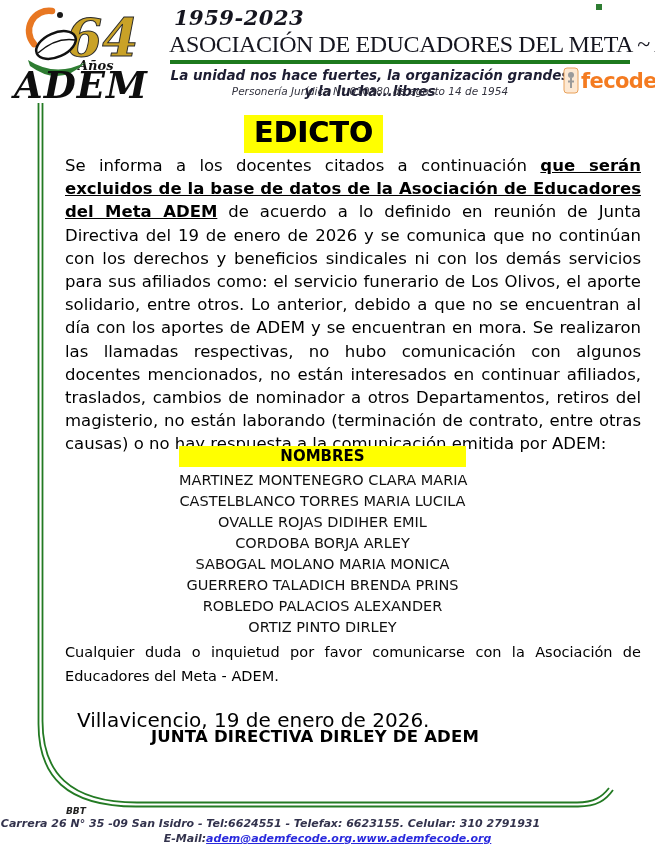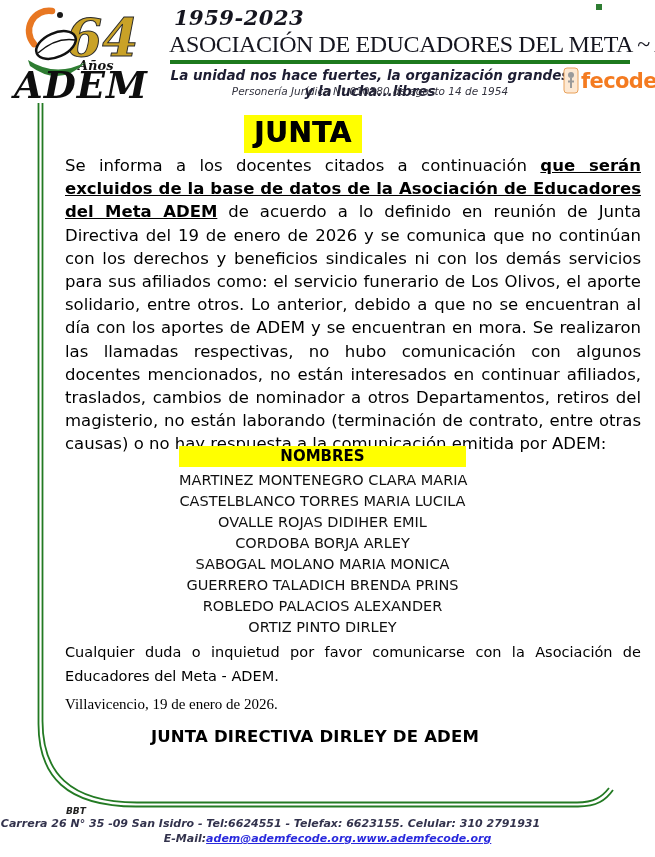--- a/index.html
+++ b/index.html
@@ -29,21 +29,21 @@
   .edicto{position:absolute;left:244px;top:115px;background:#FFFF00;padding:1px 10px 4px;
         font-size:28px;font-weight:bold;letter-spacing:.5px;text-shadow:.6px 0 #000;}
   .body-par{position:absolute;left:65px;top:154px;width:576px;margin:0;text-align:justify;
         font-size:16.5px;line-height:23.2px;}
   .bold-underline{font-weight:bold;text-decoration:underline;}
   .names-block{position:absolute;left:155px;top:446px;width:287px;text-align:center;margin-left:24px;}
   .names-header{background:#FFFF00;font-weight:bold;font-size:15px;padding:1px 0 2px;margin-bottom:3px;}
   .name-row{font-size:14.5px;line-height:21px;color:#101010;white-space:nowrap;}
   .closing{position:absolute;left:65px;top:641px;width:576px;margin:0;text-align:justify;
         font-size:14.5px;line-height:23.5px;}
-  .dateline{position:absolute;left:65px;top:696px;margin:0;font-size:15px;font-family:Liberation Serif, serif;}
+  .dateline{position:absolute;left:65px;top:696px;margin:12px;font-size:20px;}
   .signature{position:absolute;left:65px;top:727px;width:500px;margin:0;text-align:center;
         font-size:16.5px;font-weight:bold;letter-spacing:.2px;}
 
   
   .initials{position:absolute;left:66px;top:806px;font-size:9px;font-weight:bold;
         font-style:italic;color:#222;}
   .address{position:absolute;left:0;top:817px;width:541px;text-align:center;
         font-size:11px;font-weight:bold;font-style:italic;color:#33334d;}
   .email-line{position:absolute;left:0;top:832px;width:655px;text-align:center;
         font-size:11px;font-weight:bold;font-style:italic;color:#33334d;}
@@ -80,21 +80,21 @@
 
   <div class="fecode">
     <svg width="16" height="27" viewBox="0 0 16 27">
       <rect x="1" y="1" width="14" height="25" rx="3" fill="#FDE8D2" stroke="#E8A15A"></rect>
       <circle cx="8" cy="8" r="3" fill="#9a9a9a"></circle>
       <path d="M8,11 L8,21 M5,14.5 L11,14.5" stroke="#9a9a9a" stroke-width="2"></path>
     </svg>
     <span class="fecode-text">fecode</span>
   </div>
 
-  <div class="edicto">JUNTA</div>
+  <div class="edicto">EDICTO</div>
 
   <p class="body-par"><span>Se informa a los docentes citados a continuación </span><span class="bold-underline">que serán excluidos de la base de datos de la Asociación de Educadores del Meta ADEM</span><span> de acuerdo a lo definido en reunión de Junta Directiva del 19 de enero de 2026 y se comunica que no continúan con los derechos y beneficios sindicales ni con los demás servicios para sus afiliados como: el servicio funerario de Los Olivos, el aporte solidario, entre otros.  Lo anterior, debido a que no se encuentran al día con los aportes de ADEM y se encuentran en mora. Se realizaron las llamadas respectivas, no hubo comunicación con algunos docentes mencionados, no están interesados en continuar afiliados, traslados, cambios de nominador a otros Departamentos, retiros del magisterio, no están laborando (terminación de contrato, entre otras causas) o no hay respuesta a la comunicación emitida por ADEM:</span></p>
 
   <div class="names-block">
     <div class="names-header">NOMBRES</div>
     <div class="name-row">MARTINEZ MONTENEGRO CLARA MARIA</div>
     <div class="name-row">CASTELBLANCO TORRES MARIA LUCILA</div>
     <div class="name-row">OVALLE ROJAS DIDIHER EMIL</div>
     <div class="name-row">CORDOBA BORJA ARLEY</div>
     <div class="name-row">SABOGAL MOLANO MARIA MONICA</div>

